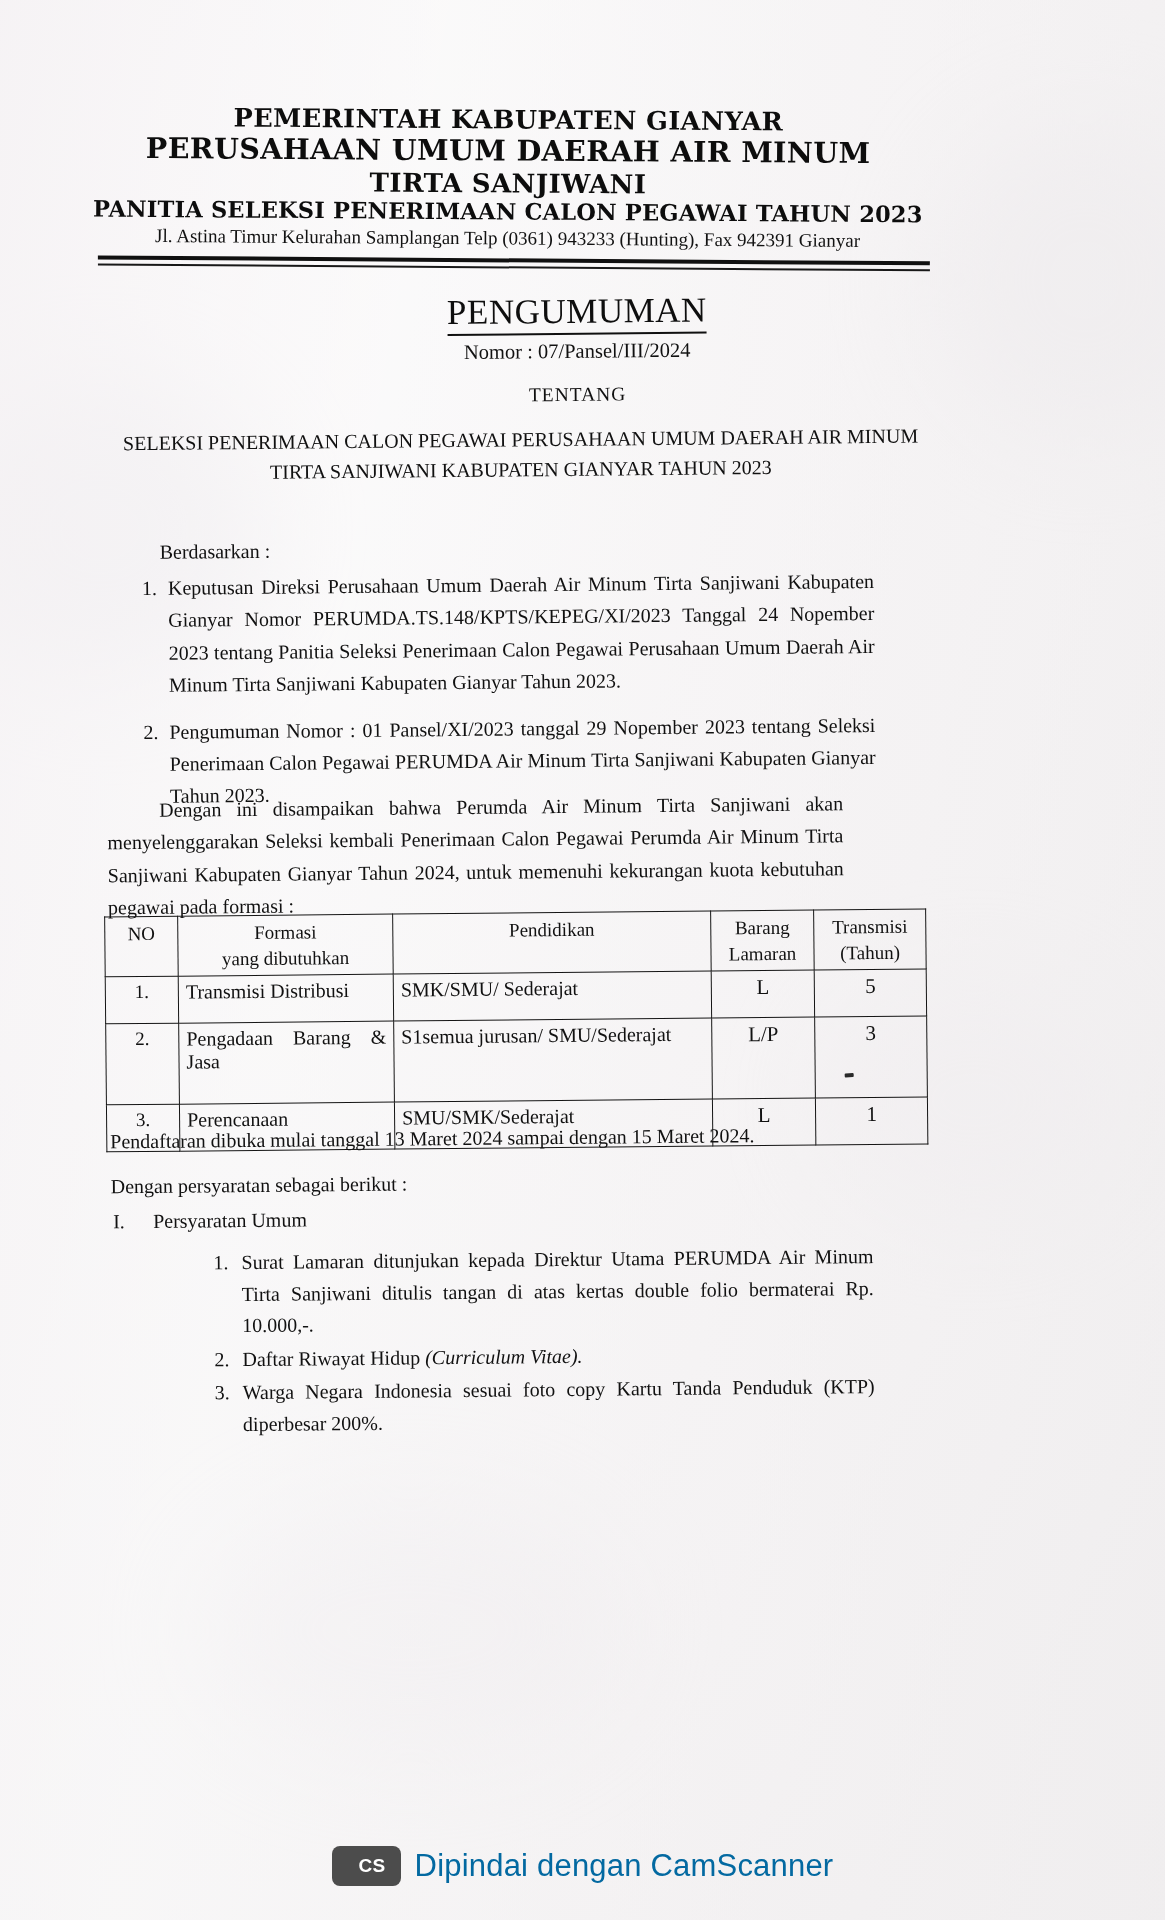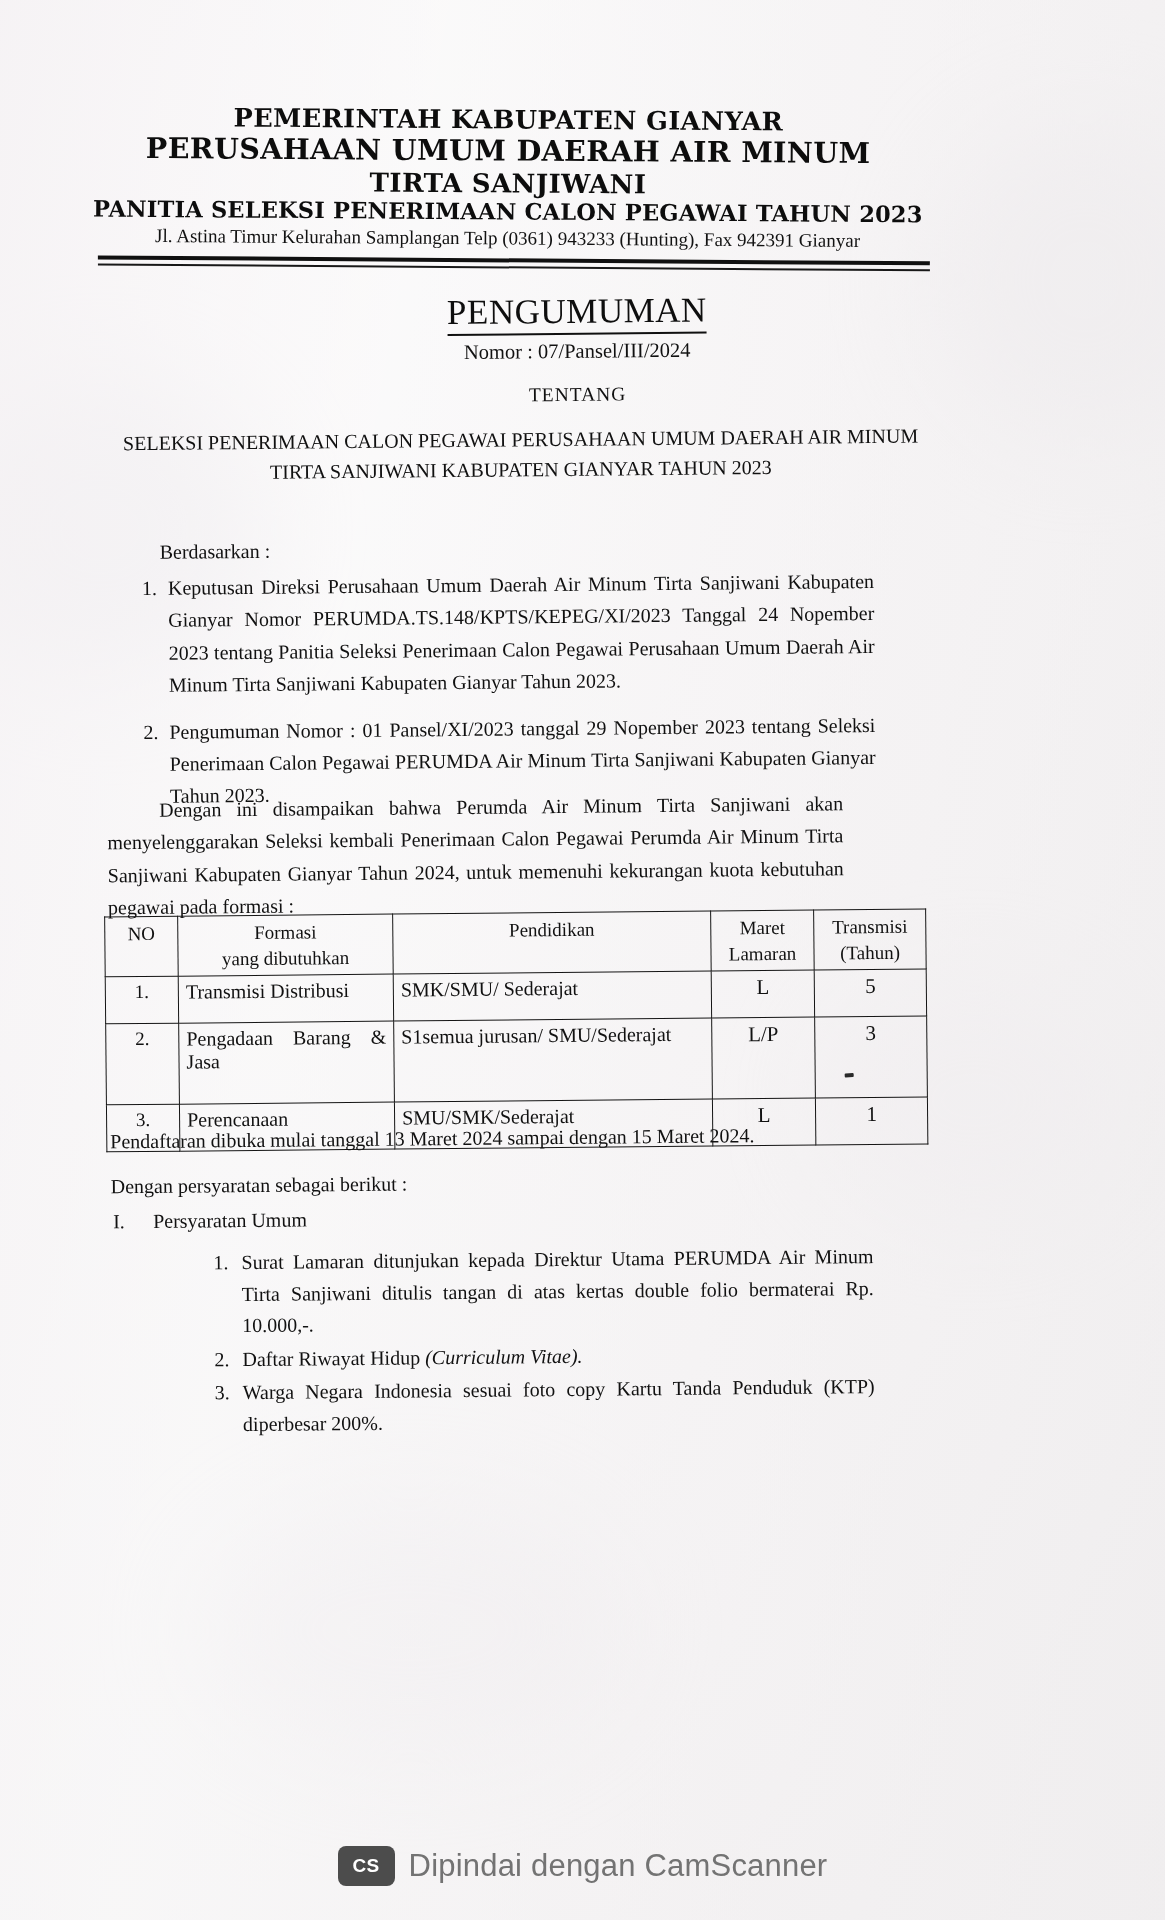--- a/index.html
+++ b/index.html
@@ -277,25 +277,26 @@
     background: #4c4c4c;
     border-radius: 8px;
     color: #ffffff;
     font-family: "Liberation Sans", sans-serif;
     font-weight: 700;
     font-size: 19px;
     letter-spacing: 0.5px;
     display: flex;
     align-items: center;
     justify-content: center;
+    padding-left: 12px;
   }
   #cs-text {
     font-family: "Liberation Sans", sans-serif;
     font-size: 31px;
-    color: #737373;
+    color: #0369a1;
     letter-spacing: 0.2px;
   }
 </style>
 </head>
 <body>
 
 <div id="scan-page">
   <div class="blob b1"></div>
   <div class="blob b2"></div>
   <div class="blob b3"></div>
@@ -340,21 +341,21 @@
       <table class="formasi">
         <thead>
           <tr>
             <th class="col-no">NO</th>
             <th class="col-form">
               <div>Formasi</div>
               <div>yang dibutuhkan</div>
             </th>
             <th class="col-pend">Pendidikan</th>
             <th class="col-jk">
-              <div>Maret</div>
+              <div>Barang</div>
               <div>Lamaran</div>
             </th>
             <th class="col-keb">
               <div>Transmisi</div>
               <div>(Tahun)</div>
             </th>
           </tr>
         </thead>
         <tbody>
           <tr class="r1">

